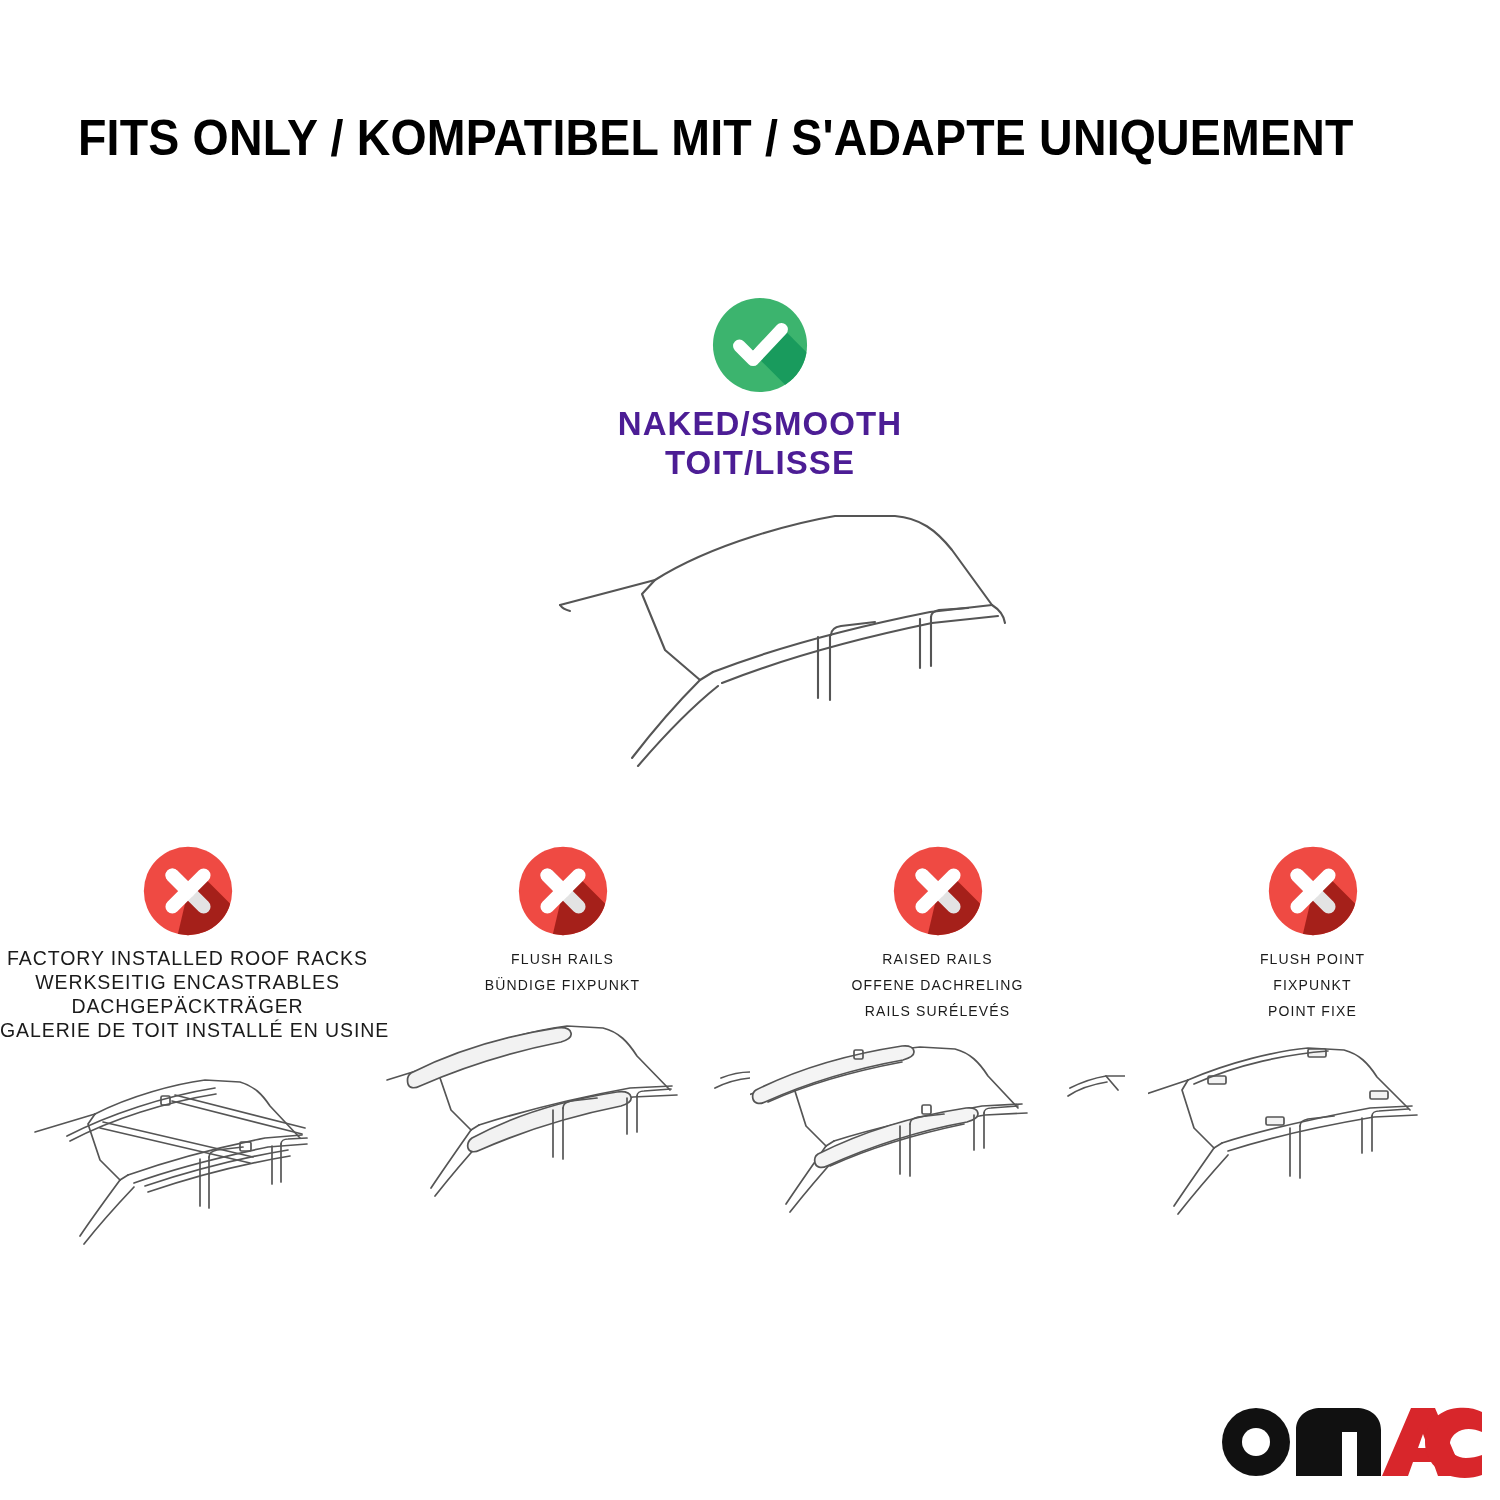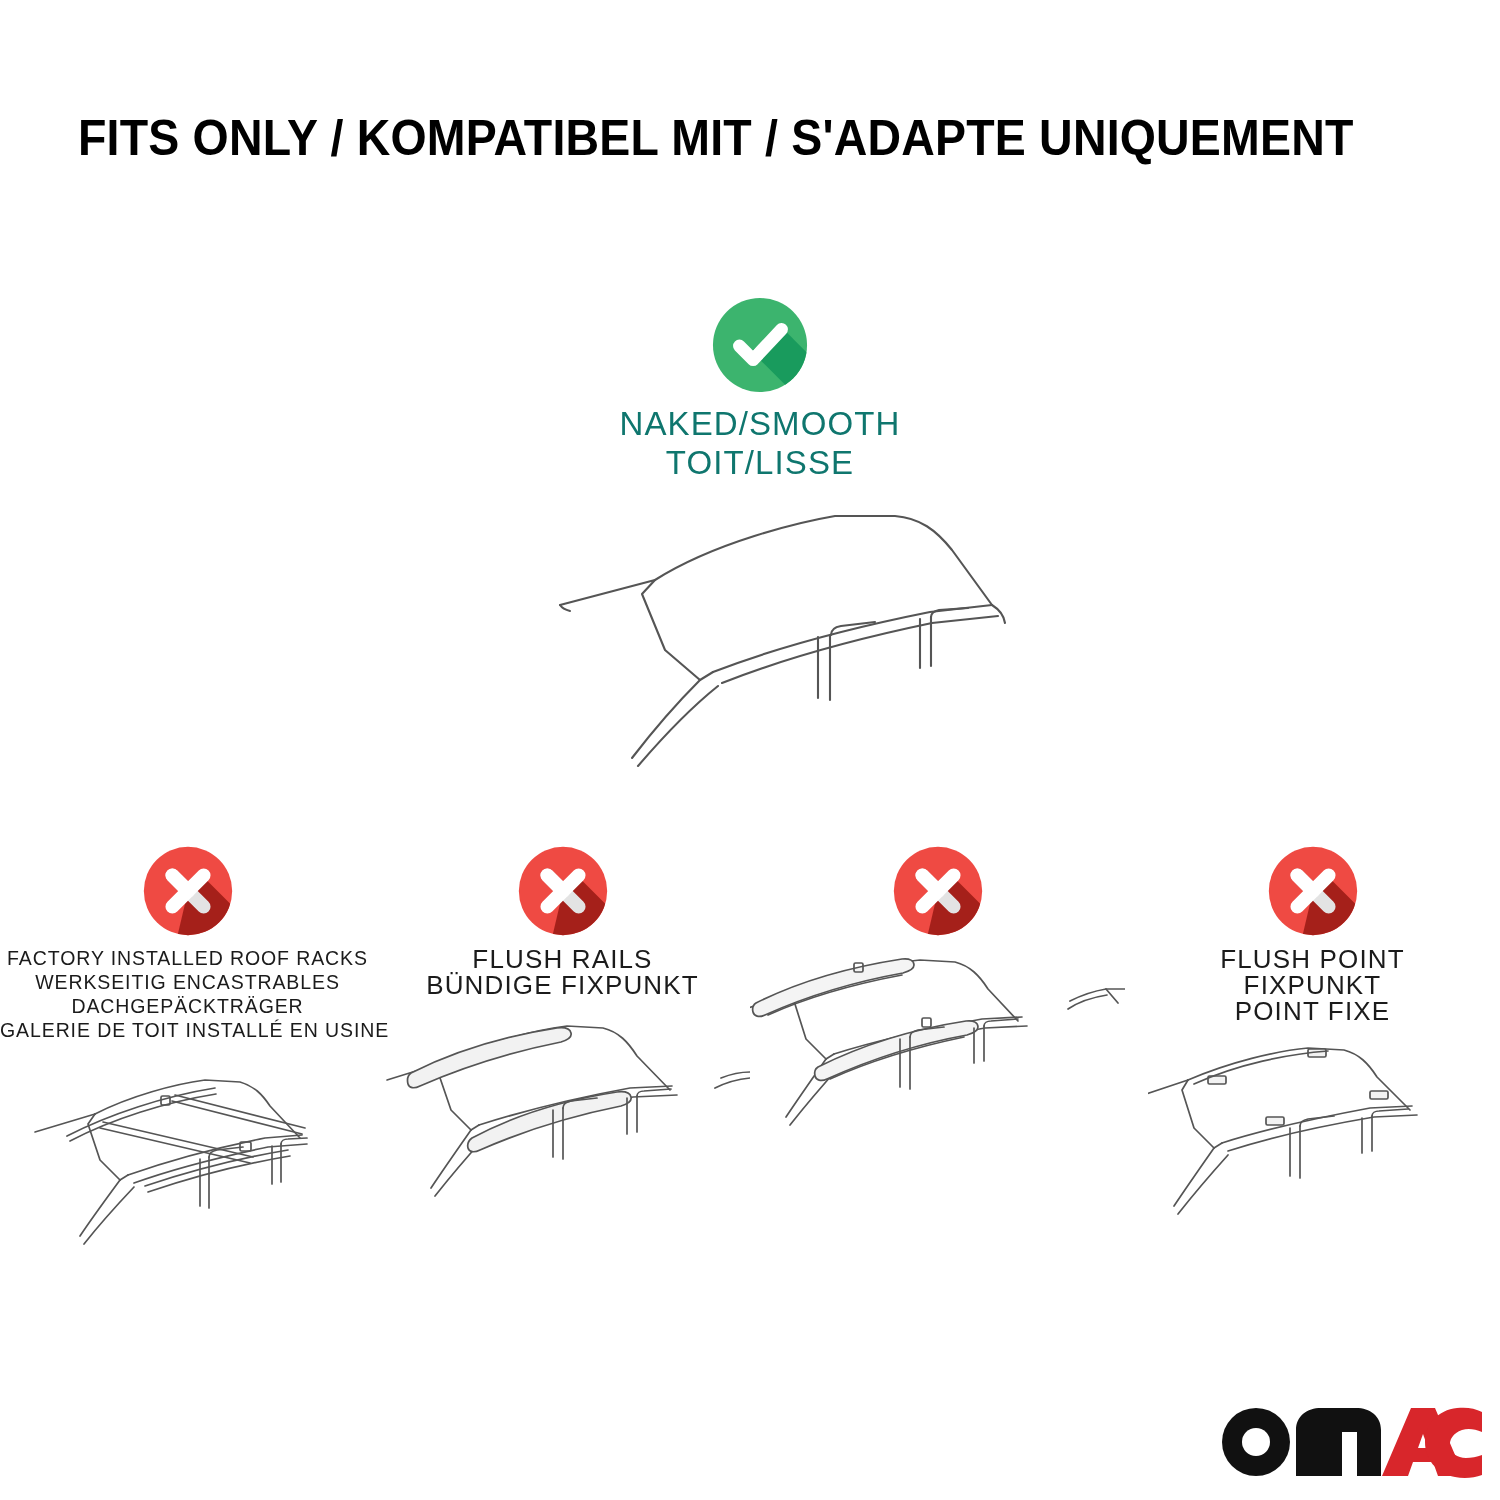--- a/index.html
+++ b/index.html
@@ -44,22 +44,22 @@
   }
   .badge {
     margin: 0 auto;
     display: block;
   }
   .badge-caption {
     margin-top: 10px;
     font-size: 33px;
     line-height: 39px;
     letter-spacing: 1.1px;
-    color: #0f766e;
-    font-weight: 400;
+    color: #4c1d95;
+    font-weight: 700;
   }
   #ok-art {
     margin-top: 18px;
   }
 
   
   #no-row {
     position: absolute;
     left: 0px;
     top: 845px;
@@ -69,21 +69,21 @@
     flex-direction: row;
     align-items: flex-start;
   }
   .no-col {
     width: 375px;
     text-align: center;
     position: relative;
   }
   .no-caption {
     margin-top: 9px;
-    font-size: 26px;
+    font-size: 14px;
     line-height: 26px;
     letter-spacing: 1.15px;
     color: #1b1b1b;
     font-weight: 400;
     white-space: nowrap;
   }
   .no-caption.small {
     font-size: 19.5px;
     line-height: 24px;
     letter-spacing: 0.9px;
@@ -277,20 +277,25 @@
       <circle cx="50" cy="50" r="48" fill="#ef4a43"></circle>
       <g clip-path="url(#noClip3)">
         <path d="M50 50 L66 34 L118 86 L118 118 L34 118 Z" fill="#a5201a"></path>
       </g>
       <g stroke-linecap="round" stroke-width="15" fill="none">
         <path d="M33 33 L67 67" stroke="#e3e3e3"></path>
         <path d="M67 33 L33 67" stroke="#ffffff"></path>
         <path d="M33 33 L50 50" stroke="#ffffff"></path>
       </g>
     </svg>
+    <div class="no-caption">
+      <div>RAISED RAILS</div>
+      <div>OFFENE DACHRELING</div>
+      <div>RAILS SURÉLEVÉS</div>
+    </div>
     <svg class="no-art" width="375" height="215" viewBox="0 0 375 215" aria-hidden="true">
       <g fill="none" stroke="#555" stroke-width="1.7" stroke-linecap="round" stroke-linejoin="round">
         <path d="M50 40 C 92 22, 138 12, 170 9 L 205 11 C 220 15, 229 24, 238 38 L 268 70"></path>
         <path d="M50 40 L -5 58"></path>
         <path d="M50 40 L 44 50 L 56 88 L 76 108"></path>
         <path d="M76 108 C 62 128, 48 148, 36 166"></path>
         <path d="M76 108 L 84 103"></path>
         <path d="M84 103 C 125 90, 178 78, 232 68 L 272 66"></path>
         <path d="M90 111 C 130 98, 183 86, 235 77 L 277 75"></path>
         <path d="M40 174 C 55 155, 72 135, 90 115"></path>

